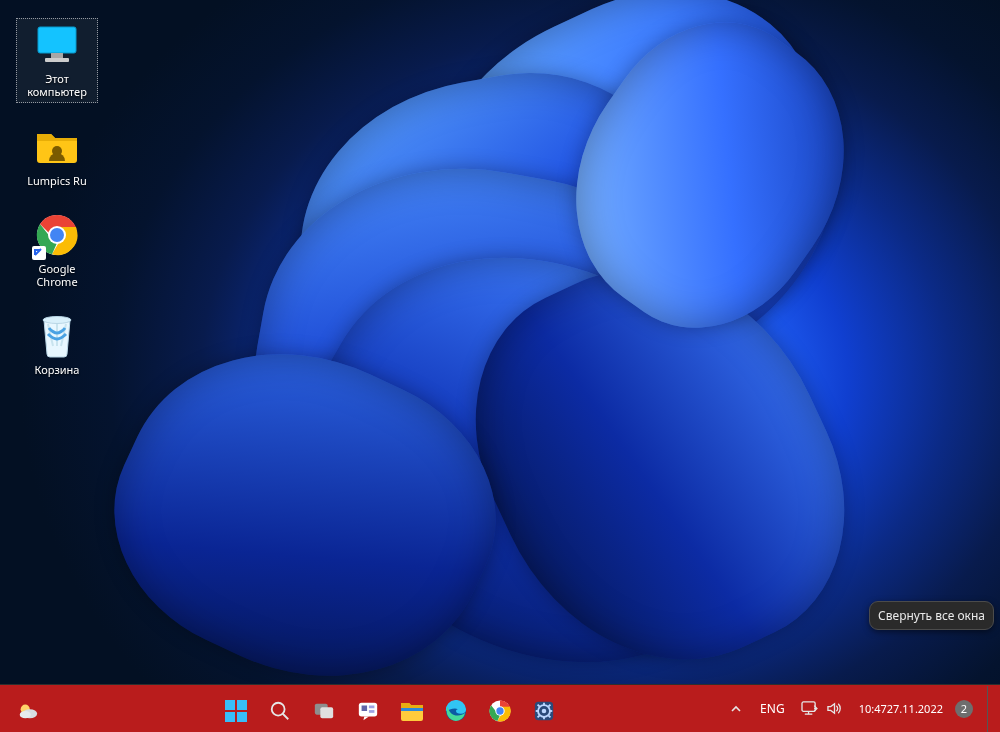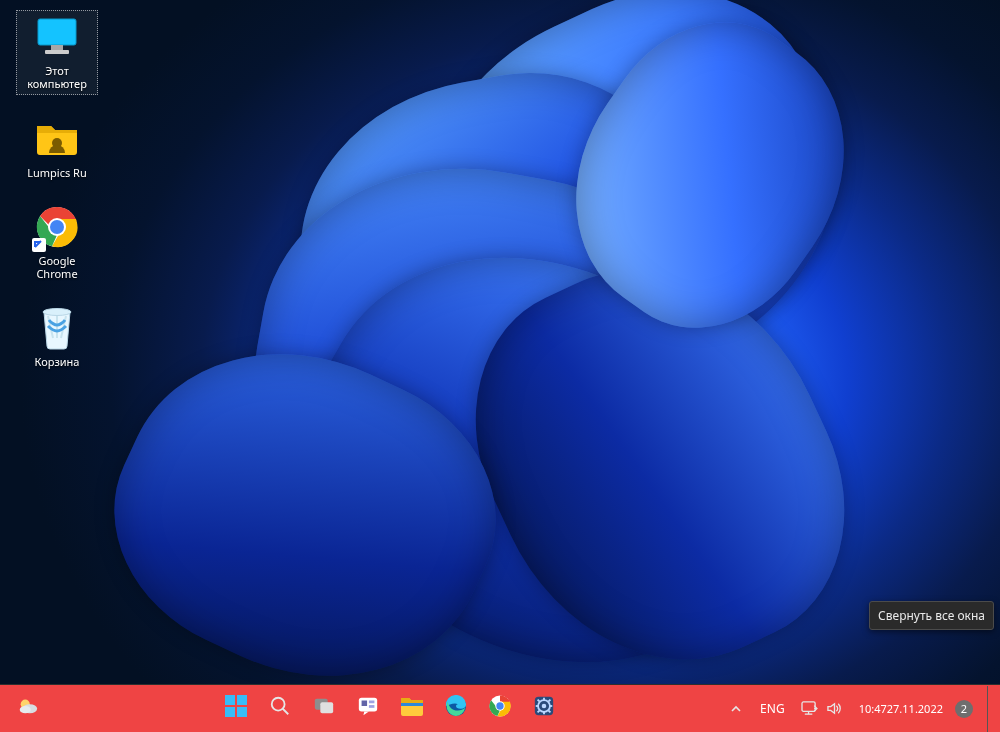--- a/index.html
+++ b/index.html
@@ -63,46 +63,47 @@
   color: #fff;
   font-size: 11px;
   line-height: 13px;
   text-shadow: 0 1px 2px rgba(0,0,0,.9);
   cursor: pointer;
   padding: 3px 2px 4px;
 }
 .dicon.selected {
   border: 1px dotted rgba(255,255,255,.55);
   background: rgba(255,255,255,.06);
+  margin-top: 8px;
 }
 .ibox { width: 46px; height: 46px; display:flex; align-items:center; justify-content:center; }
 
 
 .tooltip {
   position: absolute;
   right: 6px;
   bottom: 54px;
   background: #2a2a2a;
   color: #eaeaea;
   font-size: 12px;
   padding: 5px 8px;
   border: 1px solid #4b4b4b;
-  border-radius: 3px;
+  border-radius: 9px;
   box-shadow: 0 2px 6px rgba(0,0,0,.5);
 }
 
 
 .taskbar {
   position: absolute;
   left: 0; bottom: 0;
   width: 1000px; height: 48px;
-  background: #ef4444;
+  background: #b91c1c;
   border-top: 1px solid #2e2e2e;
   display: flex;
-  align-items: flex-start;
+  align-items: flex-end;
   color: #fff;
 }
 .tb-left { width: 56px; display:flex; justify-content:center; }
 .tb-center {
   flex: 1;
   display: flex;
   justify-content: center;
   gap: 2px;
 }
 .tbtn {

